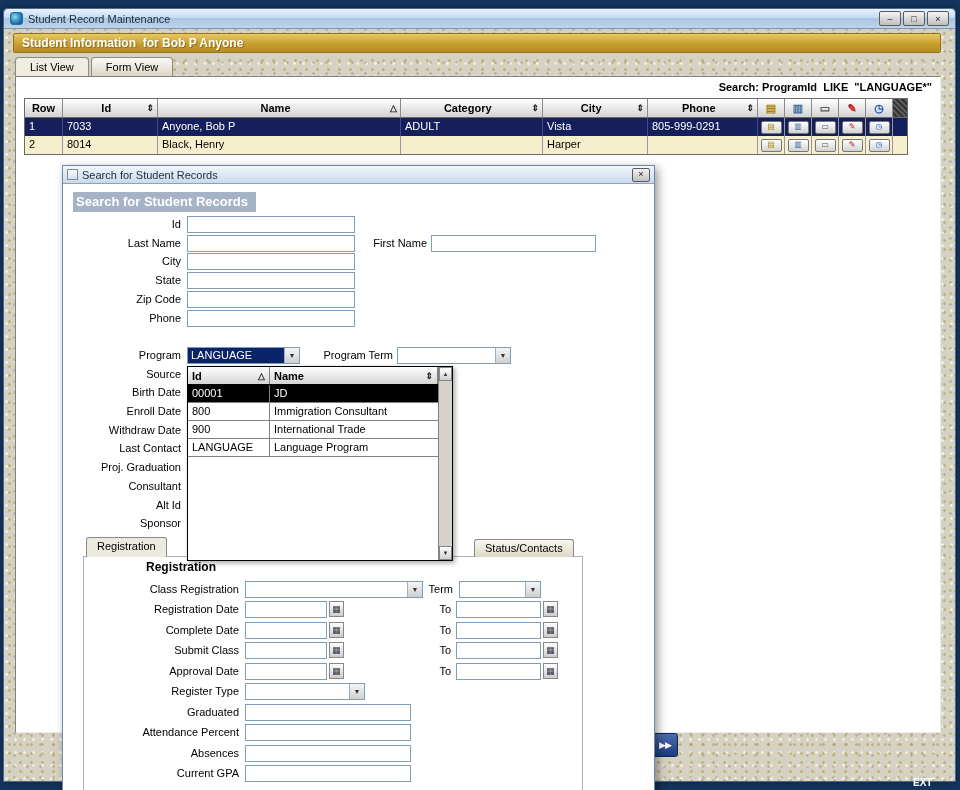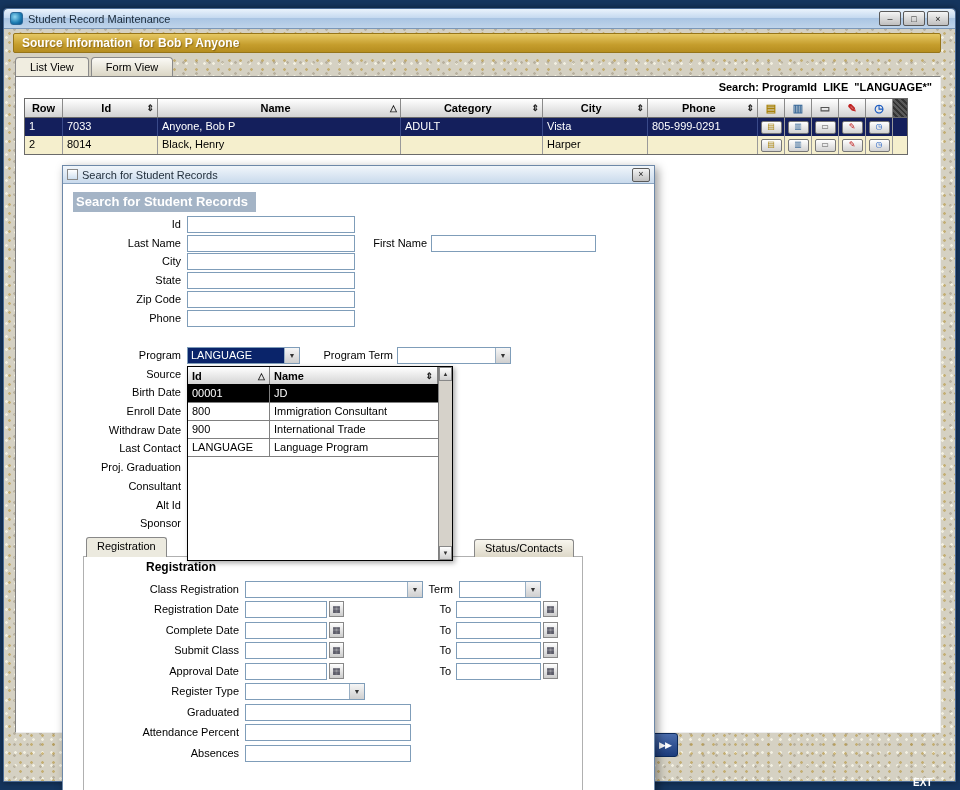--- a/index.html
+++ b/index.html
@@ -135,21 +135,21 @@
   <div id="titlebar">
     <span class="app-icon"></span>
     <span id="window-title">Student Record Maintenance</span>
     <span class="win-controls">
       <button class="wbtn"><span>–</span></button>
       <button class="wbtn"><span>□</span></button>
       <button class="wbtn"><span>×</span></button>
     </span>
   </div>
   <div id="win-body">
-    <div id="gold-header">Source Information  for Bob P Anyone</div>
+    <div id="gold-header">Student Information  for Bob P Anyone</div>
 
     <div id="main-tabs">
       <div class="tab active">List View</div>
       <div class="tab">Form View</div>
     </div>
 
     <div id="content-panel">
       <div id="search-caption">Search: ProgramId  LIKE  "LANGUAGE*"</div>
 
       <div id="grid">
@@ -427,14 +427,18 @@
         <span class="tbox" style="left:182px;width:166px"></span>
       </div>
     <div class="rrow" style="top:540px">
         <span class="rlabel">Attendance Percent</span>
         <span class="tbox" style="left:182px;width:166px"></span>
       </div>
     <div class="rrow" style="top:561px">
         <span class="rlabel">Absences</span>
         <span class="tbox" style="left:182px;width:166px"></span>
       </div>
+    <div class="rrow" style="top:581px">
+        <span class="rlabel">Current GPA</span>
+        <span class="tbox" style="left:182px;width:166px"></span>
+      </div>
   </div>
 </div>
 
 </body></html>

